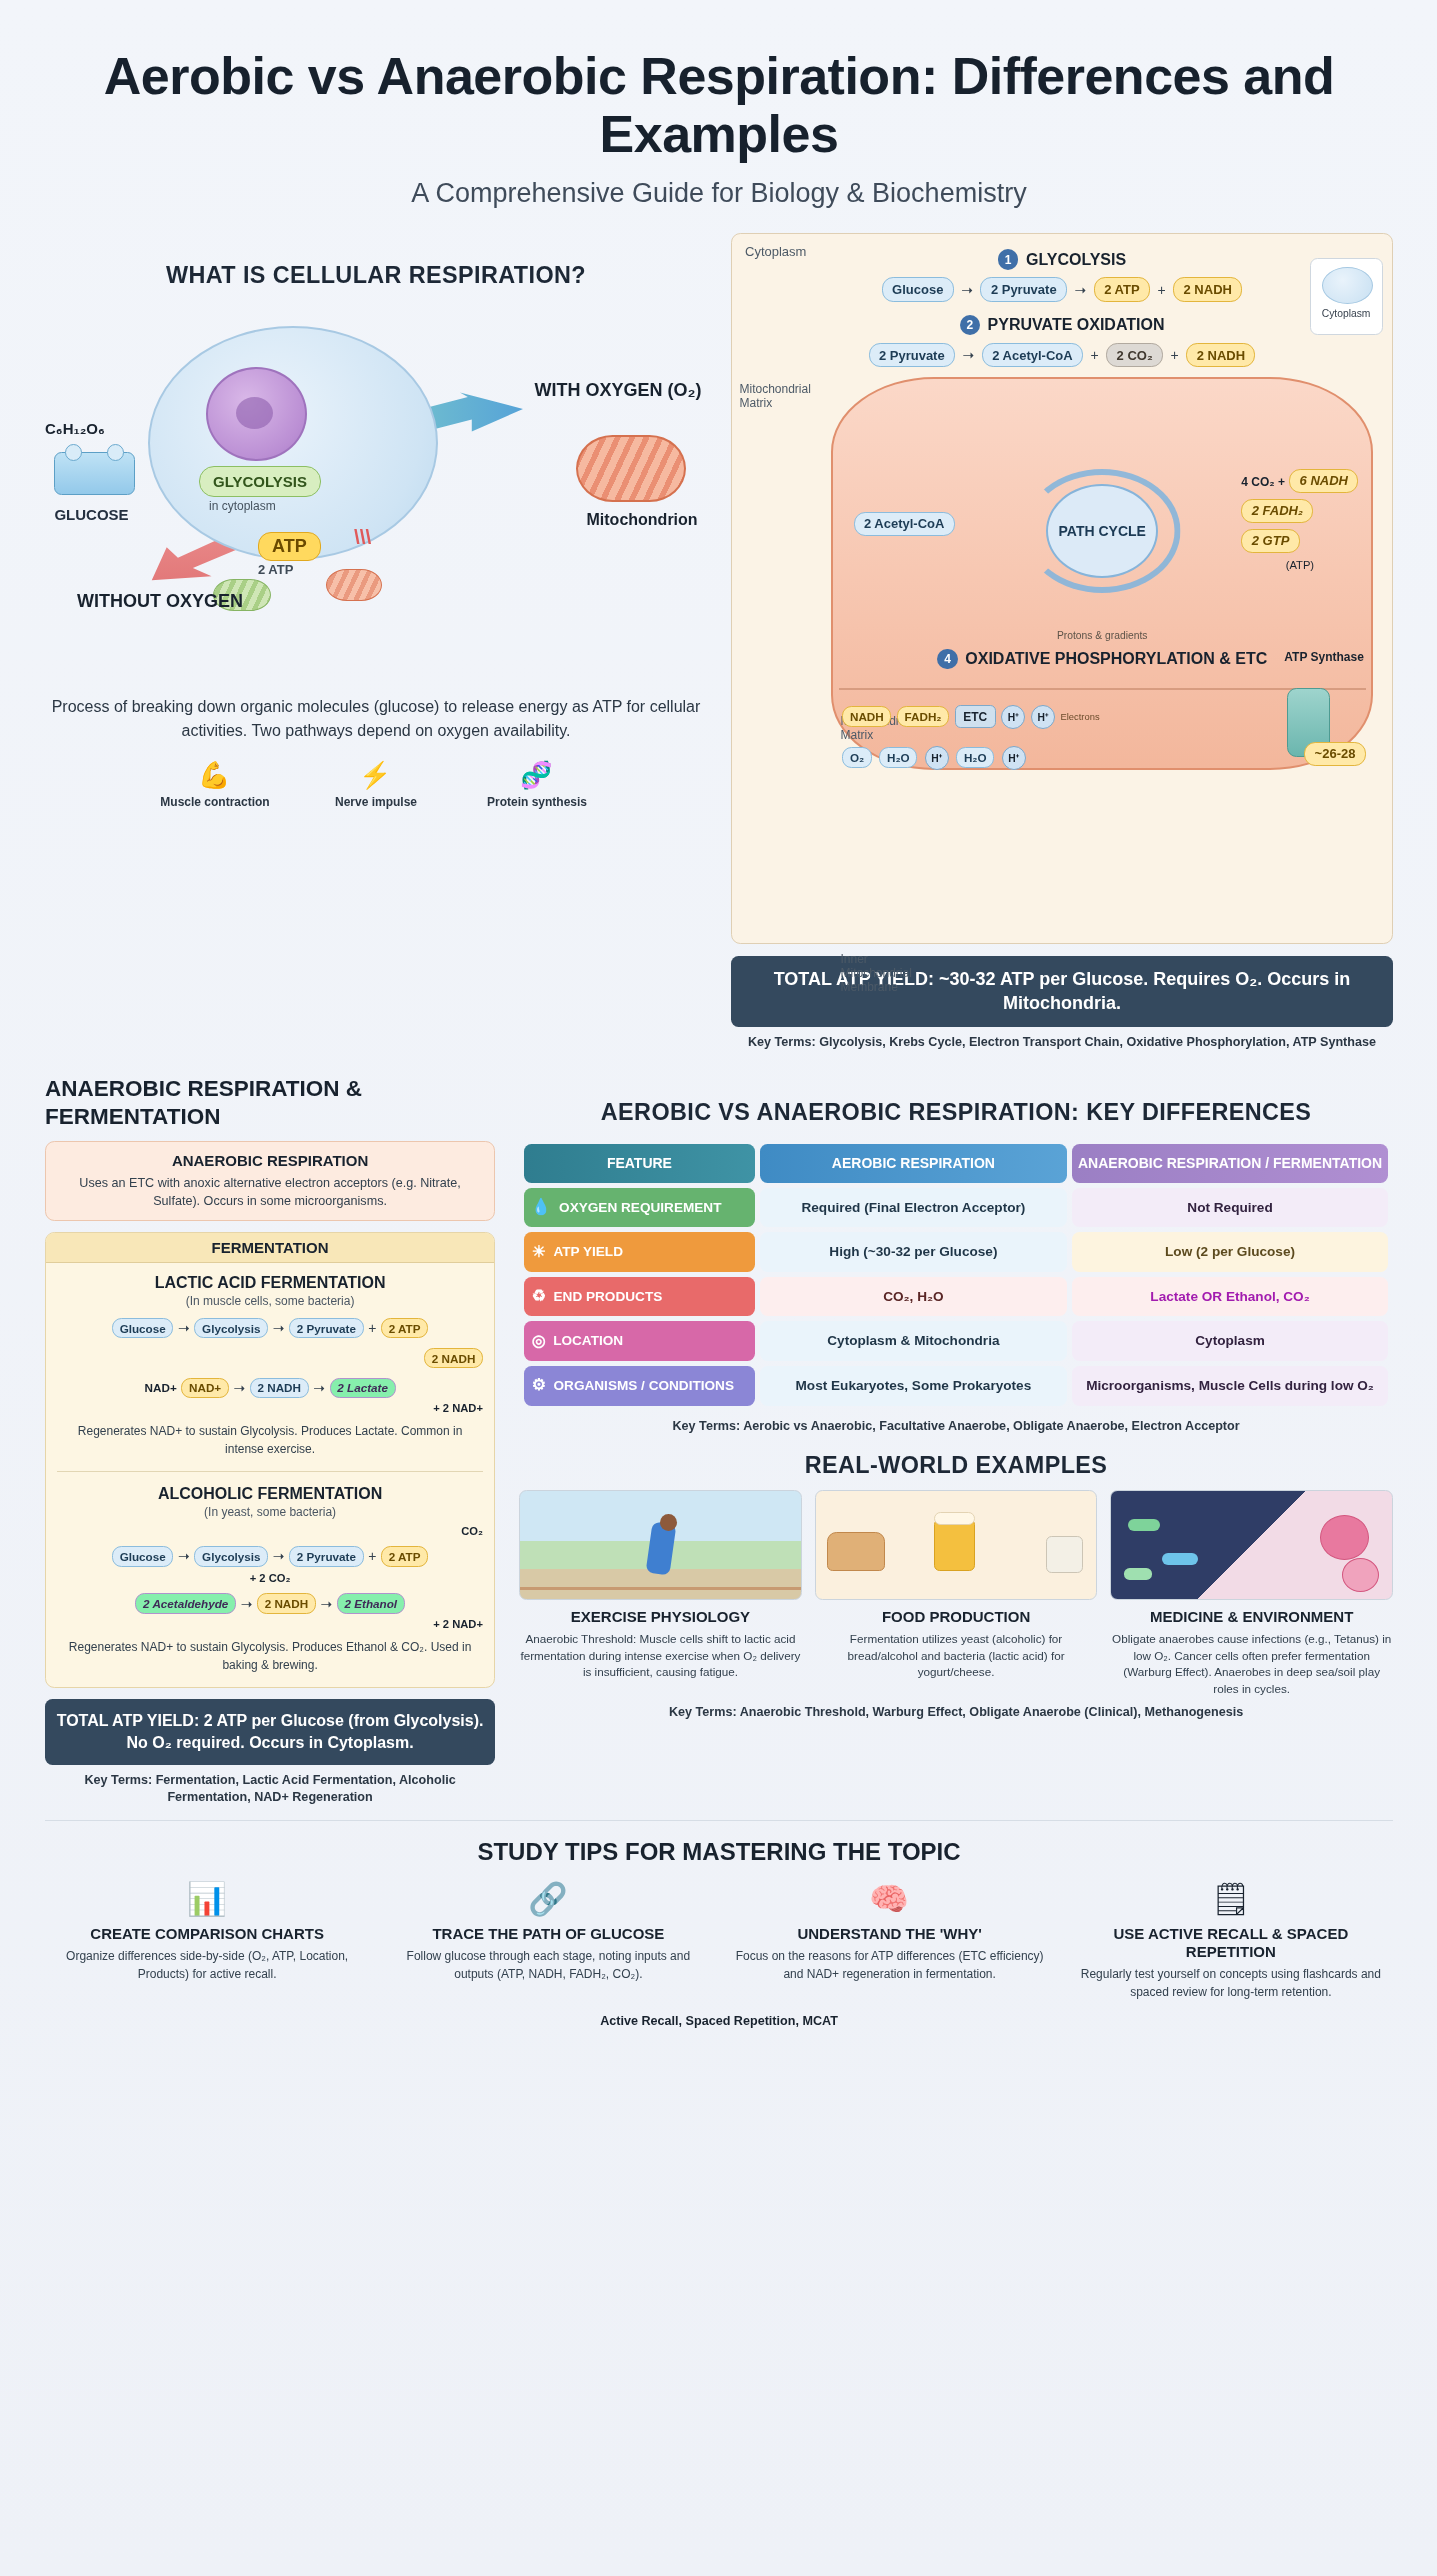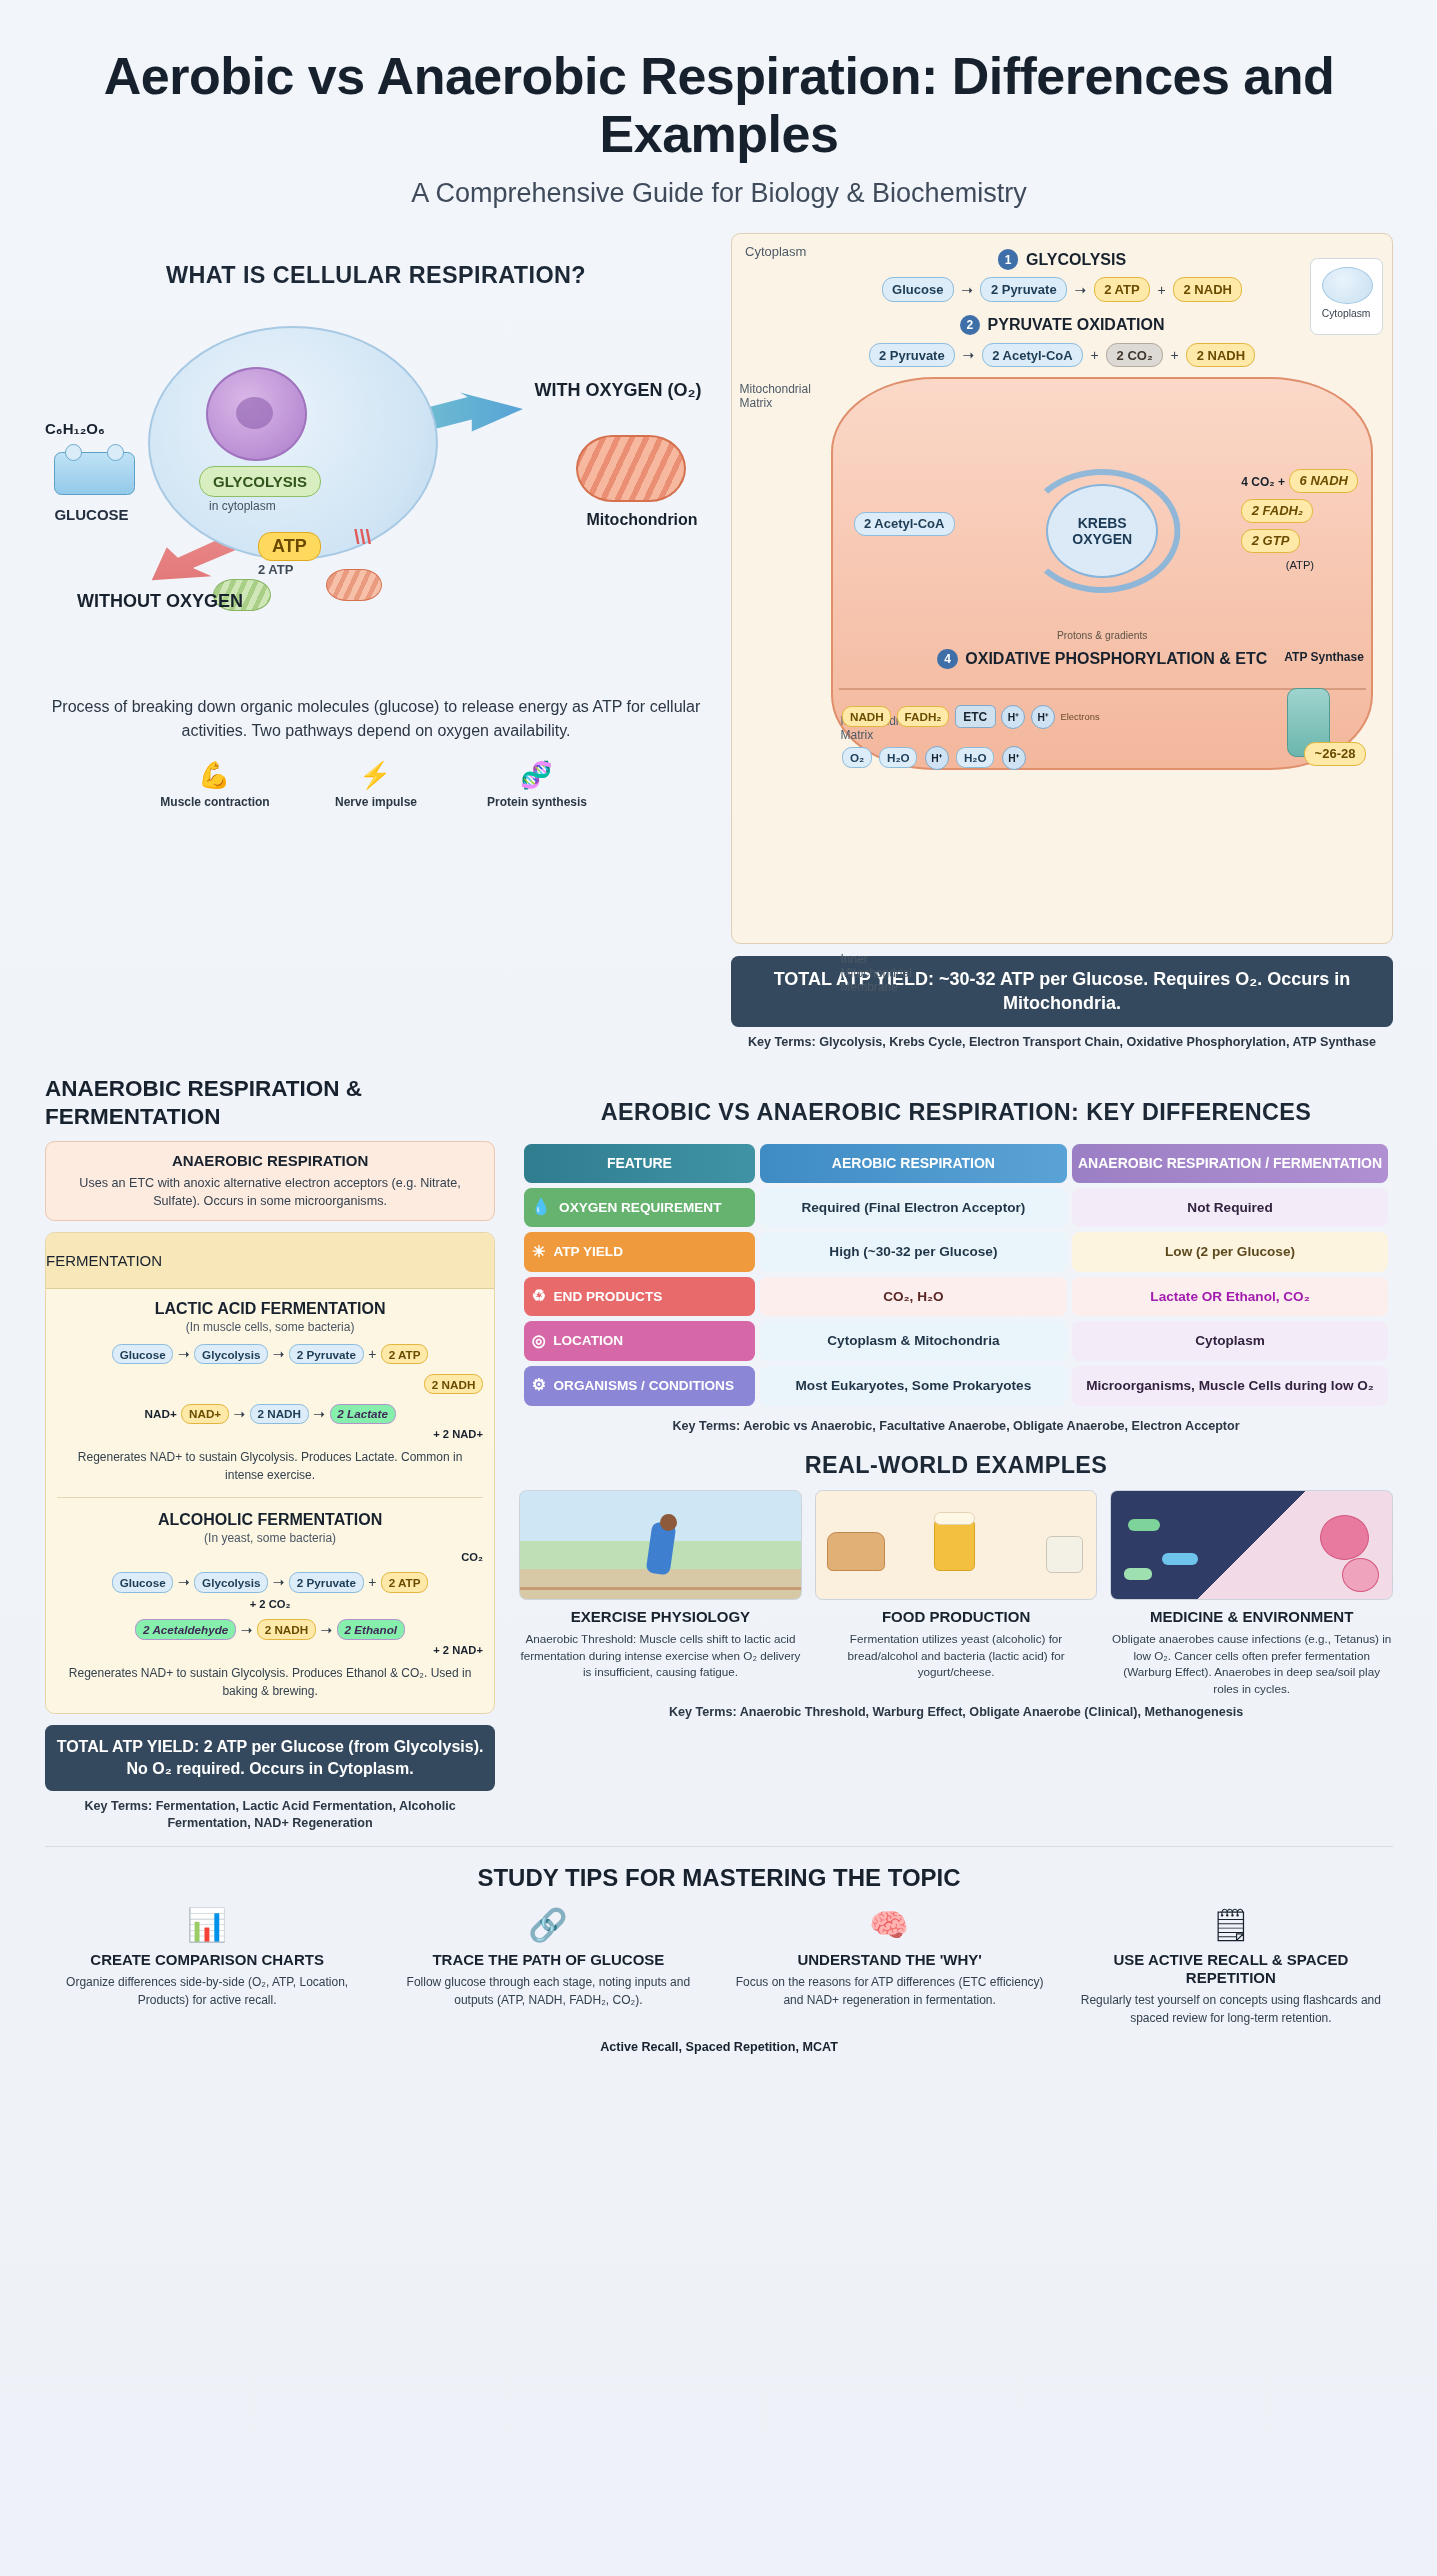--- a/index.html
+++ b/index.html
@@ -208,21 +208,21 @@
   .right-col { width: 66%; }
   .anaer-title { font-size: 22.5px; line-height:1.22; text-align:left; font-weight:bold; margin-bottom:11.2px;}
   .anaer-box {
     background:#fdebe0; border:1.9px solid #ecc6ae; border-radius:9.4px; padding:9.4px 11.2px;
   }
   .anaer-box h4 { text-align:center; font-size:15px; margin-bottom:5.6px; }
   .anaer-box p { font-size:12.6px; line-height:1.45; color:#33414e; text-align:center;}
   .ferm-box {
     margin-top:11.2px; background:#fdf6e3; border:1.9px solid #e6d5a8; border-radius:9.4px; overflow:hidden;
   }
-  .ferm-head { background:#f8e7b8; text-align:left; font-weight:normal; font-size:15px; padding:19px 0; border-bottom:0.9px solid #e0cd9b;}
+  .ferm-head { background:#f8e7b8; text-align:center; font-weight:bold; font-size:15px; padding:6px 0; border-bottom:0.9px solid #e0cd9b;}
   .ferm-body { padding: 11.2px 11.2px 13px 11.2px; }
   .ferm-sub { text-align:center; font-size:16px; font-weight:bold; }
   .ferm-sub small { display:block; font-size:12px; font-weight:normal; color:#4a5663; margin-top:1.9px;}
   .mini-flow { display:flex; align-items:center; gap:4.7px; flex-wrap:wrap; justify-content:center; margin-top:9.4px;}
   .chip-sm { border-radius:9.4px; padding:2.8px 6.6px; font-size:11.7px; font-weight:bold; white-space:nowrap;}
   .note { text-align:center; font-size:12px; line-height:1.45; margin-top:9.4px; color:#33414e;}
   .divider { height:0.9px; background:#e2d6b4; margin:13px 0; }
   .total-bar.small { font-size:16px; }
 
   
@@ -375,21 +375,21 @@
           <span class="ar">+</span>
           <span class="chip chip-yellow">2 NADH</span>
         </div>
 
         <div class="mito-body">
           <div class="tag-matrix2">Mitochondrial Matrix</div>
           <div class="tag-inner">Inner Mitochondrial Membrane</div>
 
           <div class="krebs-arrows"></div>
           <div class="krebs-circle">
-            <span>KREBS OXYGEN</span>
+            <span>PATH CYCLE</span>
           </div>
           <div class="acetyl-left">
             <span class="chip chip-blue">2 Acetyl-CoA</span>
           </div>
           <div class="krebs-out">
             <div><span style="font-size:12px;font-weight:bold;">4 CO₂ +</span>
               <span class="chip chip-yellow">6 NADH</span></div>
             <div><span class="chip chip-yellow">2 FADH₂</span></div>
             <div><span class="chip chip-yellow">2 GTP</span></div>
             <div style="font-size:11.2px;text-align:center;">(ATP)</div>

